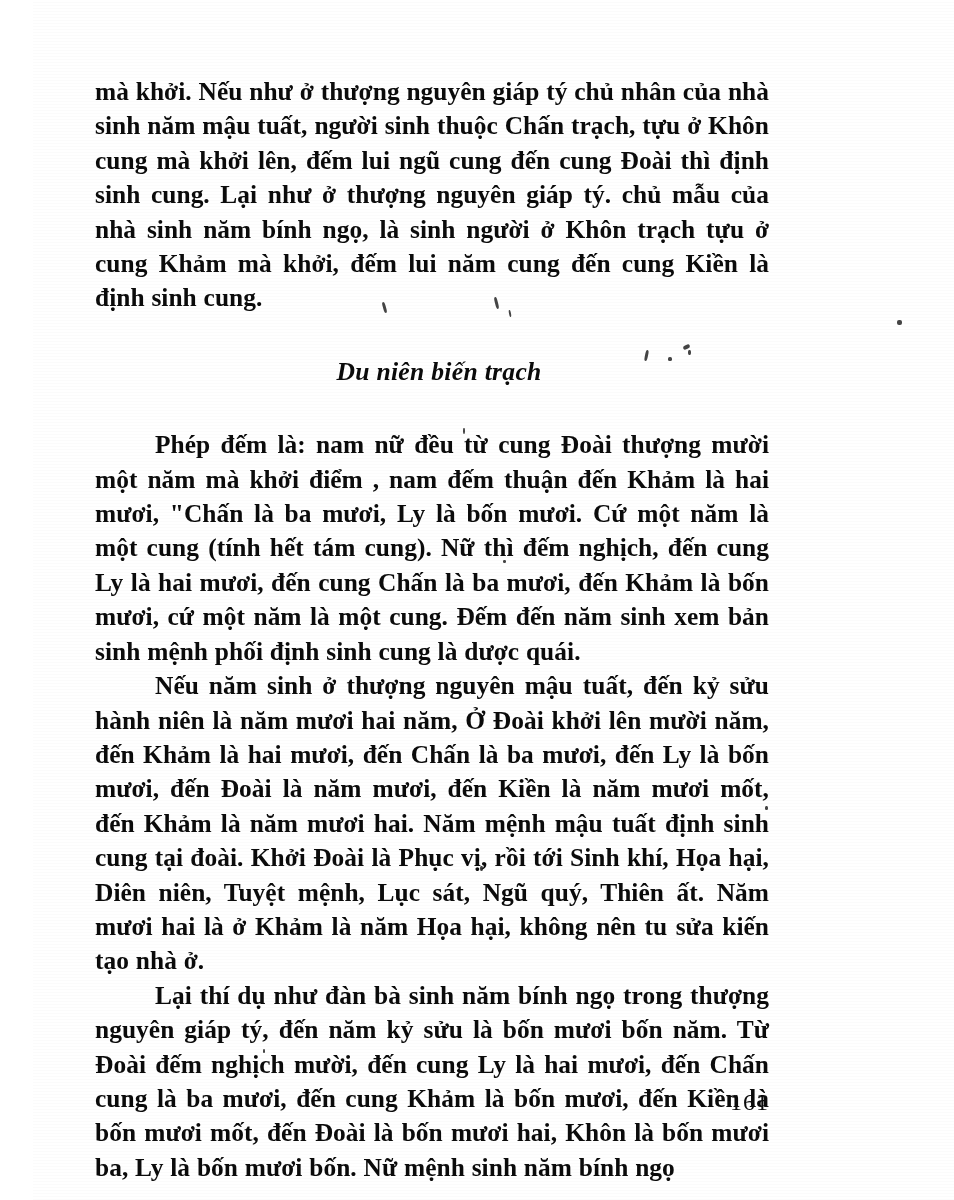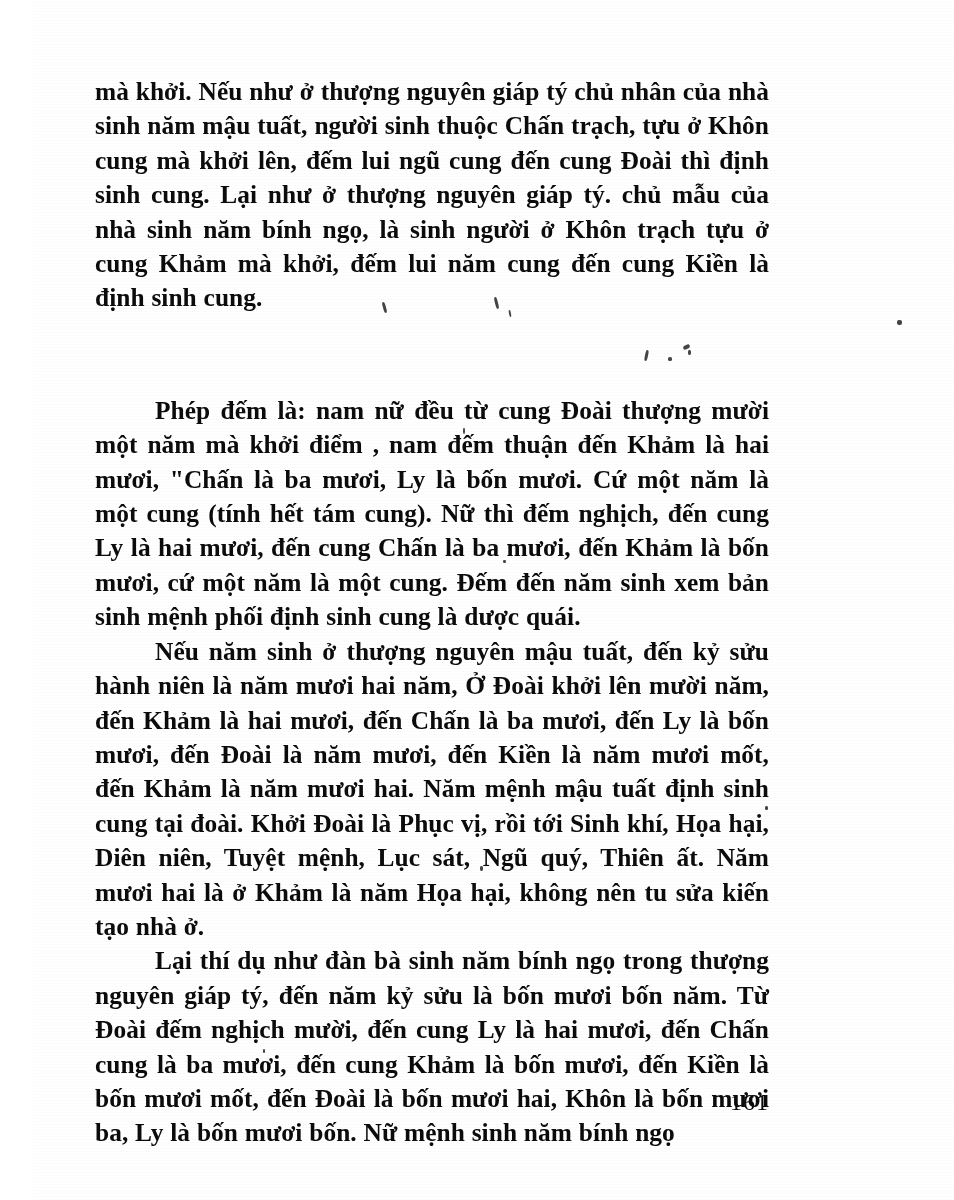--- a/index.html
+++ b/index.html
@@ -103,20 +103,21 @@
 <body>
 
 <div class="page">
 
   <div class="textblock">
 
     <p class="para">mà khởi. Nếu như ở thượng nguyên giáp tý chủ nhân của nhà sinh năm mậu tuất, người sinh thuộc Chấn trạch, tựu ở Khôn cung mà khởi lên, đếm lui ngũ cung đến cung Đoài thì định sinh cung. Lại như ở thượng nguyên giáp tý. chủ mẫu của nhà sinh năm bính ngọ, là sinh người ở Khôn trạch tựu ở cung Khảm mà khởi, đếm lui năm cung đến cung Kiền là định sinh cung.</p>
 
     <div class="gap-before-heading"></div>
 
+    <h2 class="heading">Du niên biến trạch</h2>
 
     <div class="gap-after-heading"></div>
 
     <p class="para indent">Phép đếm là: nam nữ đều từ cung Đoài thượng mười một năm mà khởi điểm , nam đếm thuận đến Khảm là hai mươi, "Chấn là ba mươi, Ly là bốn mươi. Cứ một năm là một cung (tính hết tám cung). Nữ thì đếm nghịch, đến cung Ly là hai mươi, đến cung Chấn là ba mươi, đến Khảm là bốn mươi, cứ một năm là một cung. Đếm đến năm sinh xem bản sinh mệnh phối định sinh cung là dược quái.</p>
 
     <p class="para indent">Nếu năm sinh ở thượng nguyên mậu tuất, đến kỷ sửu hành niên là năm mươi hai năm, Ở Đoài khởi lên mười năm, đến Khảm là hai mươi, đến Chấn là ba mươi, đến Ly là bốn mươi, đến Đoài là năm mươi, đến Kiền là năm mươi mốt, đến Khảm là năm mươi hai. Năm mệnh mậu tuất định sinh cung tại đoài. Khởi Đoài là Phục vị, rồi tới Sinh khí, Họa hại, Diên niên, Tuyệt mệnh, Lục sát, Ngũ quý, Thiên ất. Năm mươi hai là ở Khảm là năm Họa hại, không nên tu sửa kiến tạo nhà ở.</p>
 
     <p class="para indent">Lại thí dụ như đàn bà sinh năm bính ngọ trong thượng nguyên giáp tý, đến năm kỷ sửu là bốn mươi bốn năm. Từ Đoài đếm nghịch mười, đến cung Ly là hai mươi, đến Chấn cung là ba mươi, đến cung Khảm là bốn mươi, đến Kiền là bốn mươi mốt, đến Đoài là bốn mươi hai, Khôn là bốn mươi ba, Ly là bốn mươi bốn. Nữ mệnh sinh năm bính ngọ</p>
 
   </div>

